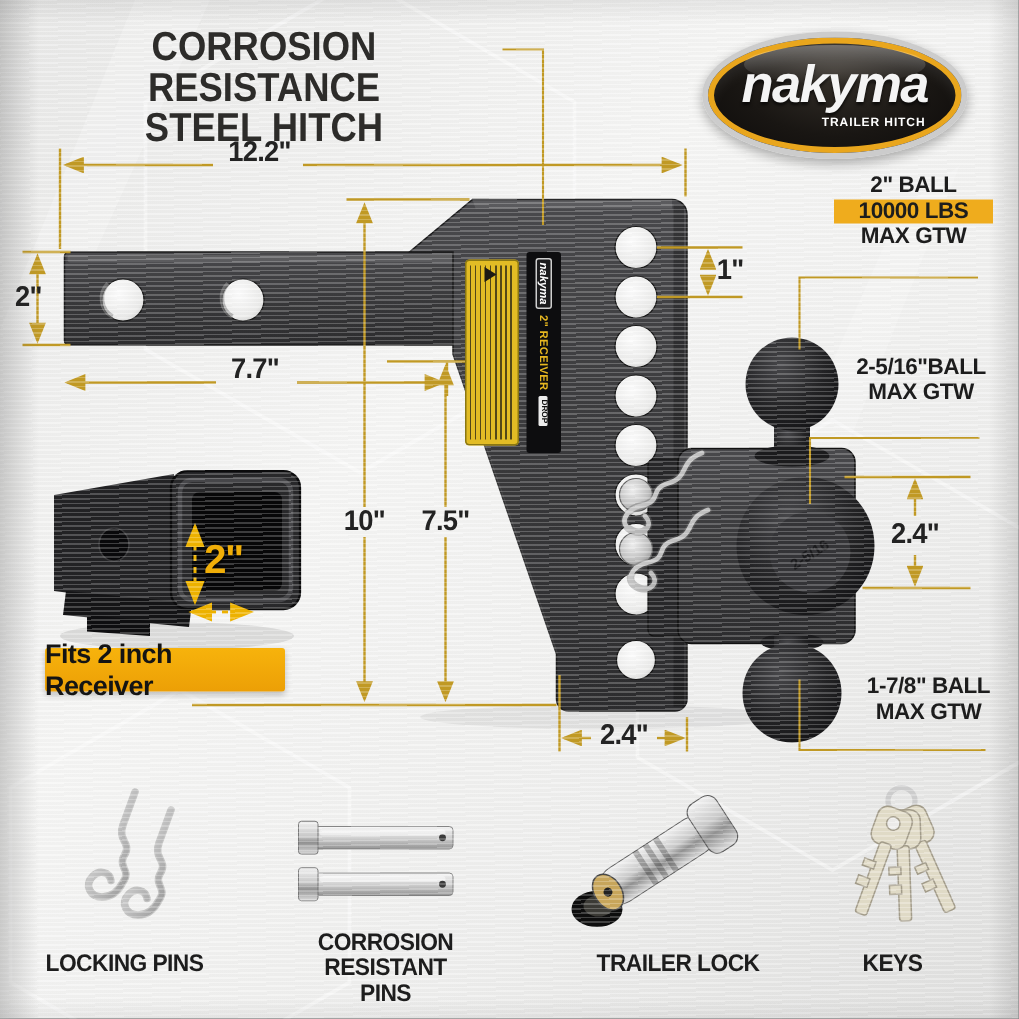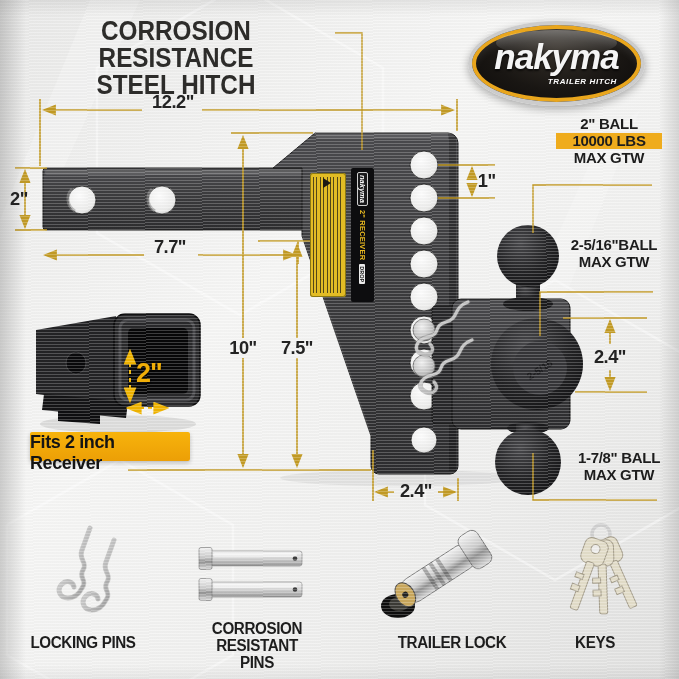--- a/index.html
+++ b/index.html
@@ -39,21 +39,21 @@
   }
   .logo::after{content:"";position:absolute;left:14%;top:6%;width:72%;height:34%;
     border-radius:50%;background:linear-gradient(180deg,rgba(255,255,255,.30),rgba(255,255,255,0));}
   .logo .word{
     position:absolute;left:0;right:0;top:14px;text-align:center;
     color:#f4f4f4;font-style:italic;font-weight:bold;font-size:35px;line-height:35px;
     letter-spacing:-1px;text-shadow:0 2px 2px rgba(0,0,0,.6);
   }
   .logo .tag{
     position:absolute;right:24px;top:52px;color:#fff;font-weight:bold;
-    font-size:8px;letter-spacing:.6px;font-style:italic;
+    font-size:8px;letter-spacing:.6px;
   }
 
   
   .dim{
     z-index:5;text-align:center;font-weight:bold;font-size:19px;line-height:19px;
     color:#232323;letter-spacing:-.5px;transform:scaleX(.96);
   }
 
   
   .spec{z-index:5;text-align:center;font-weight:bold;font-size:15px;line-height:17px;
@@ -61,21 +61,21 @@
   .spec .hl{background:#efac1d;display:inline-block;padding:0 16px;line-height:16px;}
 
   
   .recv-size{
     z-index:5;color:#f0ae08;font-weight:bold;font-size:27px;line-height:27px;
     text-shadow:0 1px 2px rgba(0,0,0,.9);letter-spacing:-1px;
   }
   .banner{
     left:30px;top:432px;width:160px;height:29px;z-index:5;border-radius:2px;
     background:linear-gradient(180deg,#f7b30c,#ec9f06);
-    display:flex;justify-content:center;
+    display:flex;align-items:center;justify-content:center;
     color:#141414;font-weight:bold;font-size:18px;letter-spacing:-.4px;
     box-shadow:0 2px 4px rgba(0,0,0,.22);
   }
 
   
   .acc-label{z-index:5;text-align:center;font-weight:bold;font-size:16px;line-height:17px;
     color:#1d1d1d;letter-spacing:-.4px;transform:scaleX(.95);}
 
   
   .warn-label{

